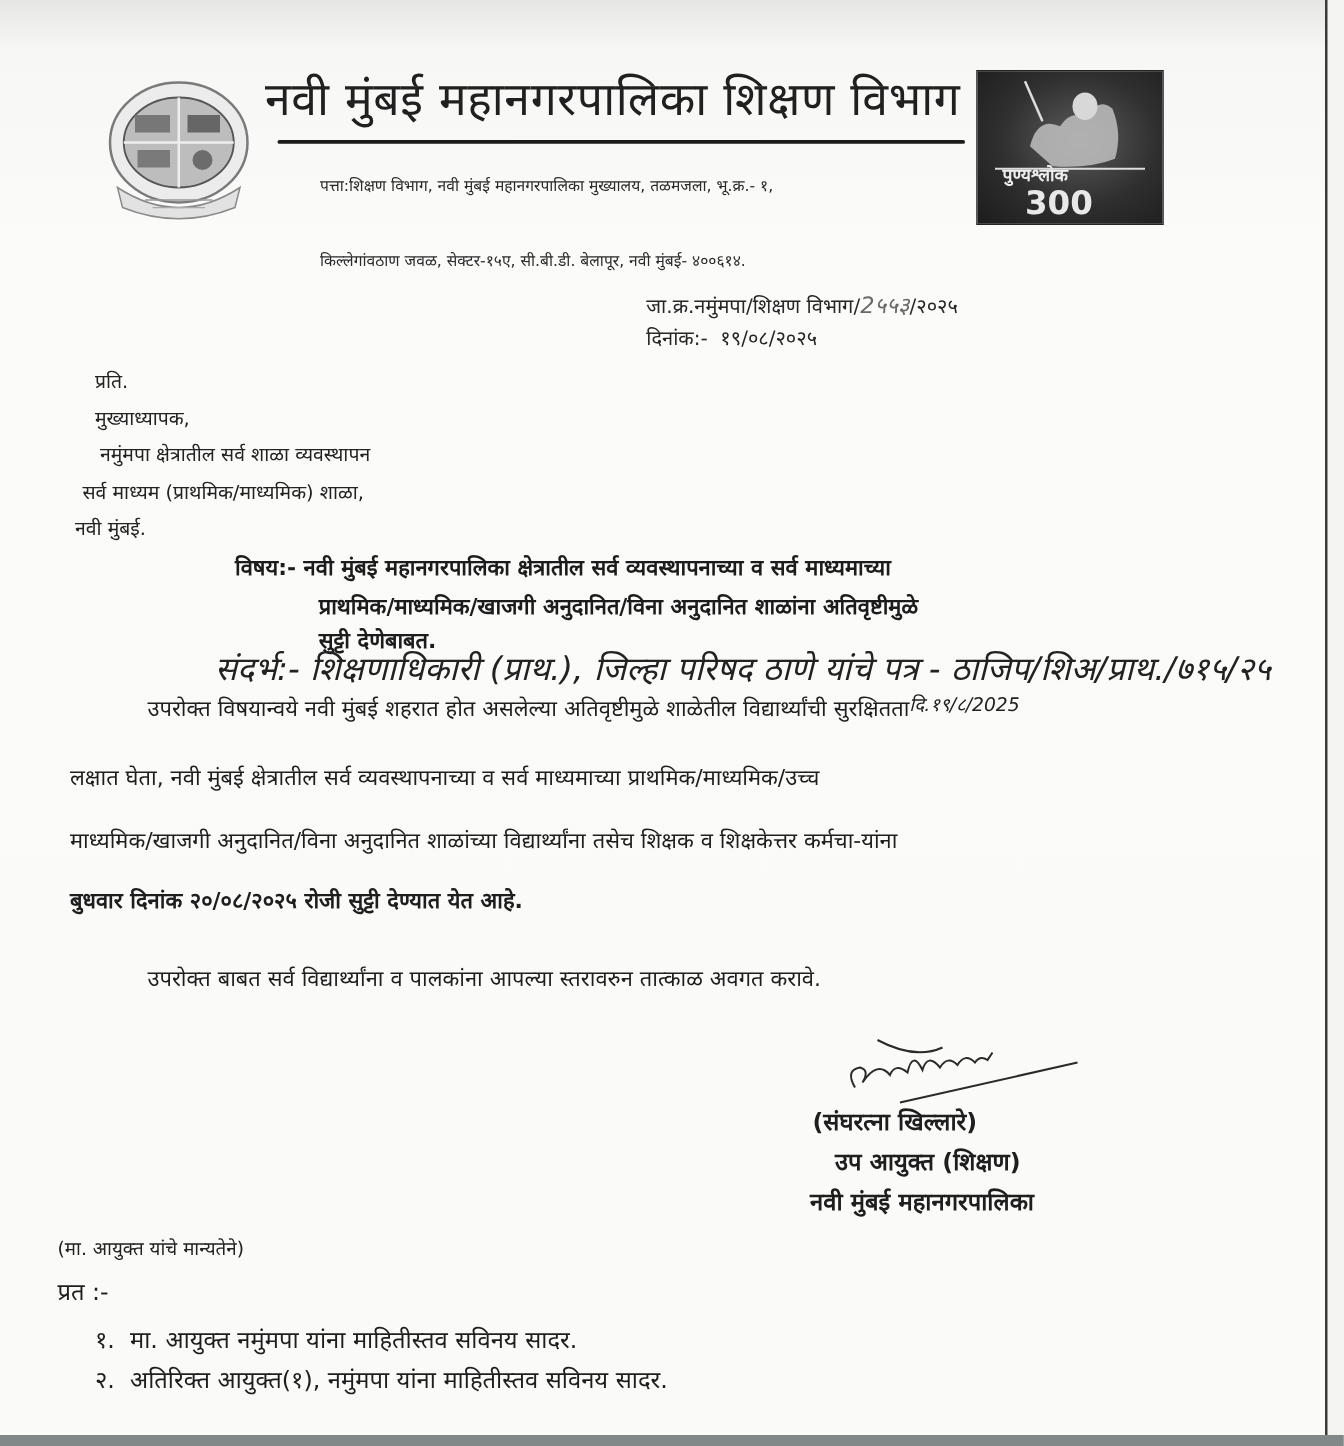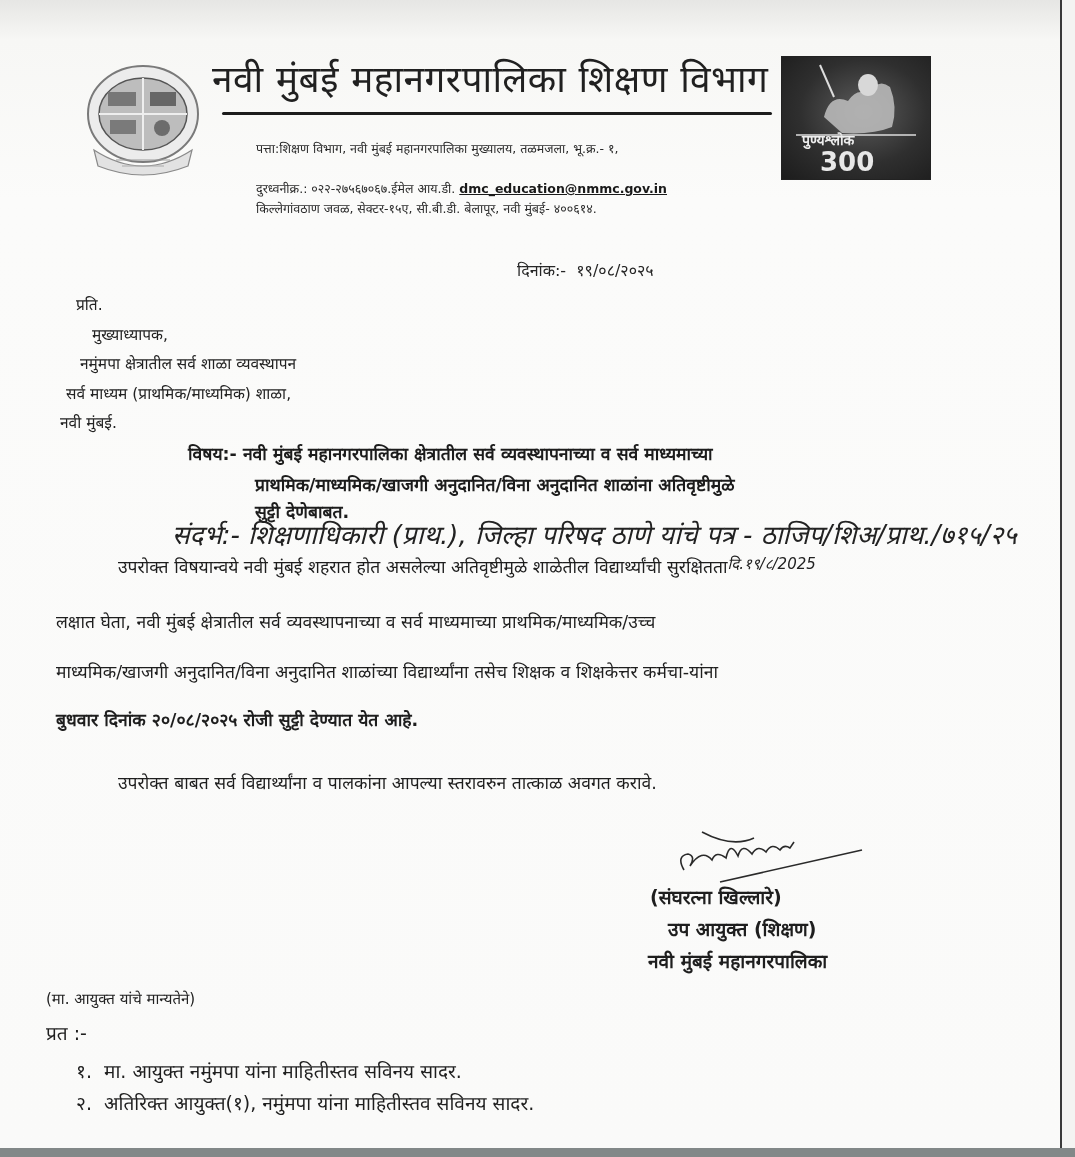--- a/index.html
+++ b/index.html
@@ -68,41 +68,41 @@
     <path d="M12 88 Q61 120 110 88 L106 104 Q61 122 16 104 Z" fill="#e2e2e2" stroke="#8a8a8a" stroke-width="1.2"></path>
     <line x1="34" y1="98" x2="88" y2="98" stroke="#999" stroke-width="1.2"></line>
     <line x1="40" y1="104" x2="82" y2="104" stroke="#aaa" stroke-width="1"></line>
   </svg>
 
   <div class="abs title">नवी मुंबई महानगरपालिका शिक्षण विभाग</div>
   <div class="title-rule"></div>
 
   <div class="abs addr" style="left:256px; top:140px;">पत्ता:शिक्षण विभाग, नवी मुंबई महानगरपालिका मुख्यालय, तळमजला, भू.क्र.- १,</div>
   <div class="abs addr" style="left:256px; top:160px;margin-top:40px;">किल्लेगांवठाण जवळ, सेक्टर-१५ए, सी.बी.डी. बेलापूर, नवी मुंबई- ४००६१४.</div>
-  <div class="abs addr" style="left:256px; top:180px;">
-    <span>दुरध्वनीक्र.: ०२२-२७५६७०६७.ईमेल आय.डी. </span><a>dmc_education@nmmc.gov.in</a>
-  </div>
 
   <div class="emblem">
     <svg width="148" height="122" viewBox="0 0 148 122">
       <line x1="38" y1="8" x2="52" y2="40" stroke="#ddd" stroke-width="2"></line>
       <path d="M42 60 Q48 36 66 44 Q76 30 86 38 Q96 20 108 30 Q116 50 110 70 Q90 78 60 76 Z" fill="#bfbfbf" opacity="0.85"></path>
       <ellipse cx="86" cy="28" rx="10" ry="11" fill="#d8d8d8"></ellipse>
       <text x="20" y="88" font-size="14" fill="#eee" font-family="DejaVu Sans, sans-serif" font-weight="bold">पुण्यश्लोक</text>
       <line x1="14" y1="78" x2="134" y2="78" stroke="#ddd" stroke-width="1.5"></line>
       <text x="38" y="114" font-size="26" fill="#e8e8e8" font-family="DejaVu Sans, sans-serif" font-weight="bold">300</text>
     </svg>
   </div>
 
+  <div class="abs ref" style="left:517px; top:231px;">
+    <span>जा.क्र.नमुंमपा/शिक्षण विभाग/</span><span class="hand" style="font-size:18px;">2५५३</span><span>/२०२५</span>
+  </div>
   <div class="abs ref" style="left:517px; top:259px;">
     <span>दिनांक:-</span>&nbsp;&nbsp;<span>१९/०८/२०२५</span>
   </div>
 
   <div class="abs addressee" style="left:76px; top:293px;">प्रति.</div>
-  <div class="abs addressee" style="left:92px; top:323px;">मुख्याध्यापक,</div>
+  <div class="abs addressee" style="left:76px; top:323px;">मुख्याध्यापक,</div>
   <div class="abs addressee" style="left:80px; top:352px;">नमुंमपा क्षेत्रातील सर्व शाळा व्यवस्थापन</div>
   <div class="abs addressee" style="left:66px; top:382px;">सर्व माध्यम (प्राथमिक/माध्यमिक) शाळा,</div>
   <div class="abs addressee" style="left:60px; top:411px;">नवी मुंबई.</div>
 
   <div class="abs subject" style="left:188px; top:441px;">विषय:- नवी मुंबई महानगरपालिका क्षेत्रातील सर्व व्यवस्थापनाच्या व सर्व माध्यमाच्या</div>
   <div class="abs subject" style="left:255px; top:472px;">प्राथमिक/माध्यमिक/खाजगी अनुदानित/विना अनुदानित शाळांना अतिवृष्टीमुळे</div>
   <div class="abs subject" style="left:255px; top:499px;">सुट्टी देणेबाबत.</div>
 
   <div class="abs hand-dark" style="left:172px; top:516px; font-size:26px;">संदर्भ:- शिक्षणाधिकारी (प्राथ.), जिल्हा परिषद ठाणे यांचे पत्र - ठाजिप/शिअ/प्राथ./७१५/२५</div>
 

